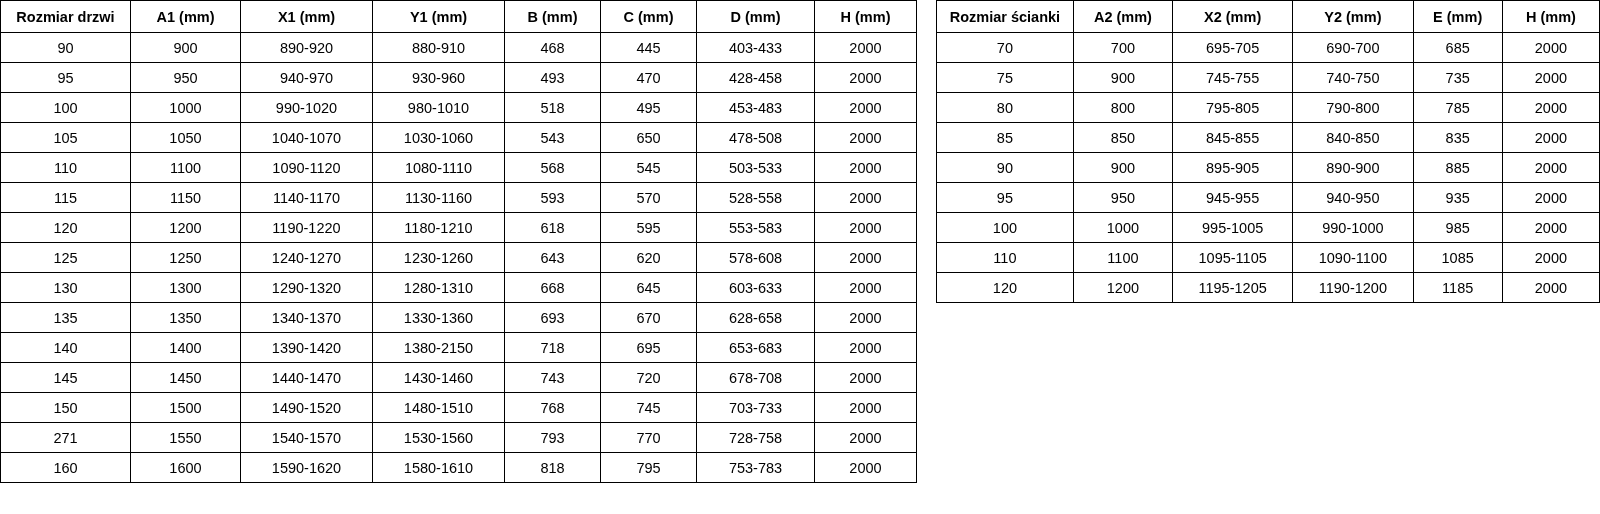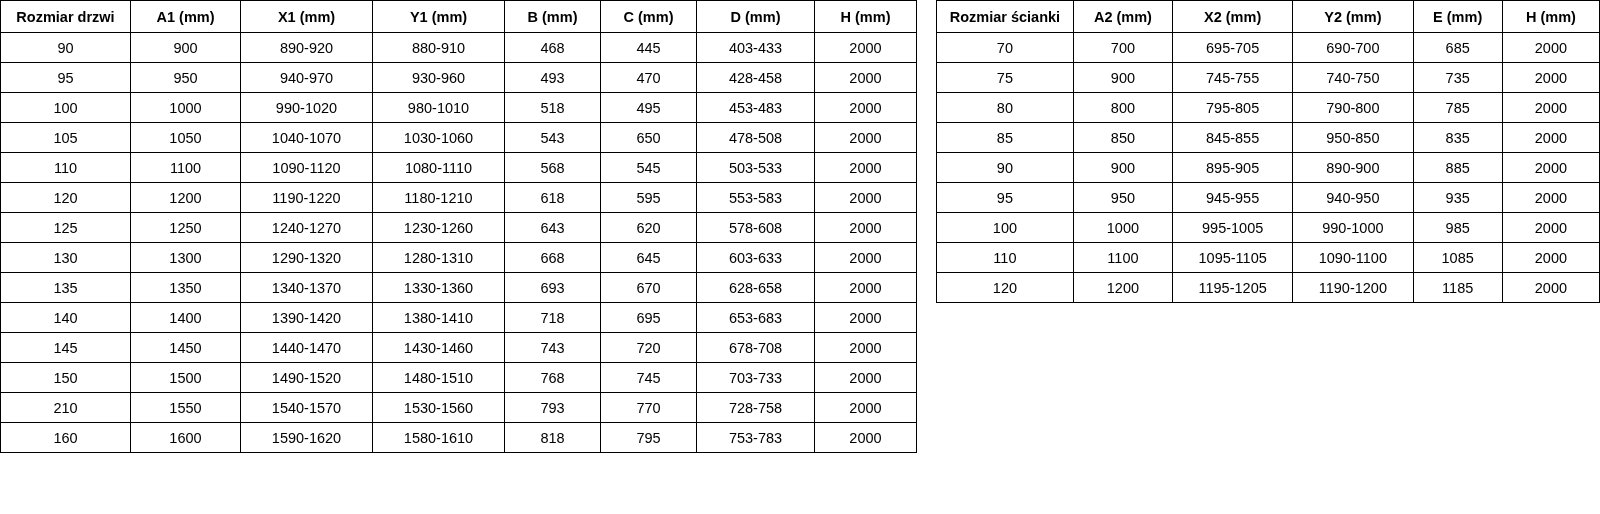--- a/index.html
+++ b/index.html
@@ -143,20 +143,30 @@
             <td>110</td>
             <td>1100</td>
             <td>1090-1120</td>
             <td>1080-1110</td>
             <td>568</td>
             <td>545</td>
             <td>503-533</td>
             <td>2000</td>
           </tr>
           <tr>
+            <td>115</td>
+            <td>1150</td>
+            <td>1140-1170</td>
+            <td>1130-1160</td>
+            <td>593</td>
+            <td>570</td>
+            <td>528-558</td>
+            <td>2000</td>
+          </tr>
+          <tr>
             <td>120</td>
             <td>1200</td>
             <td>1190-1220</td>
             <td>1180-1210</td>
             <td>618</td>
             <td>595</td>
             <td>553-583</td>
             <td>2000</td>
           </tr>
           <tr>
@@ -186,21 +196,21 @@
             <td>1330-1360</td>
             <td>693</td>
             <td>670</td>
             <td>628-658</td>
             <td>2000</td>
           </tr>
           <tr>
             <td>140</td>
             <td>1400</td>
             <td>1390-1420</td>
-            <td>1380-1410</td>
+            <td>1380-2150</td>
             <td>718</td>
             <td>695</td>
             <td>653-683</td>
             <td>2000</td>
           </tr>
           <tr>
             <td>145</td>
             <td>1450</td>
             <td>1440-1470</td>
             <td>1430-1460</td>
@@ -213,21 +223,21 @@
             <td>150</td>
             <td>1500</td>
             <td>1490-1520</td>
             <td>1480-1510</td>
             <td>768</td>
             <td>745</td>
             <td>703-733</td>
             <td>2000</td>
           </tr>
           <tr>
-            <td>210</td>
+            <td>271</td>
             <td>1550</td>
             <td>1540-1570</td>
             <td>1530-1560</td>
             <td>793</td>
             <td>770</td>
             <td>728-758</td>
             <td>2000</td>
           </tr>
           <tr>
             <td>160</td>
@@ -285,21 +295,21 @@
             <td>800</td>
             <td>795-805</td>
             <td>790-800</td>
             <td>785</td>
             <td>2000</td>
           </tr>
           <tr>
             <td>85</td>
             <td>850</td>
             <td>845-855</td>
-            <td>950-850</td>
+            <td>840-850</td>
             <td>835</td>
             <td>2000</td>
           </tr>
           <tr>
             <td>90</td>
             <td>900</td>
             <td>895-905</td>
             <td>890-900</td>
             <td>885</td>
             <td>2000</td>

